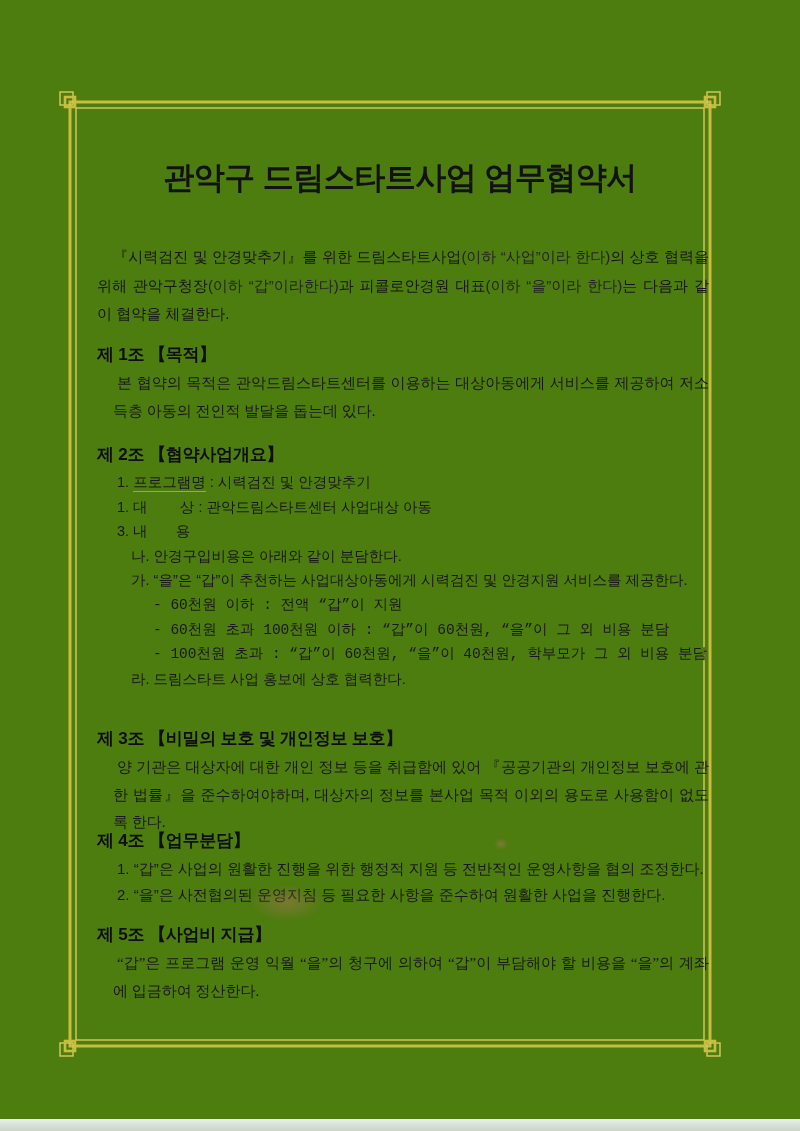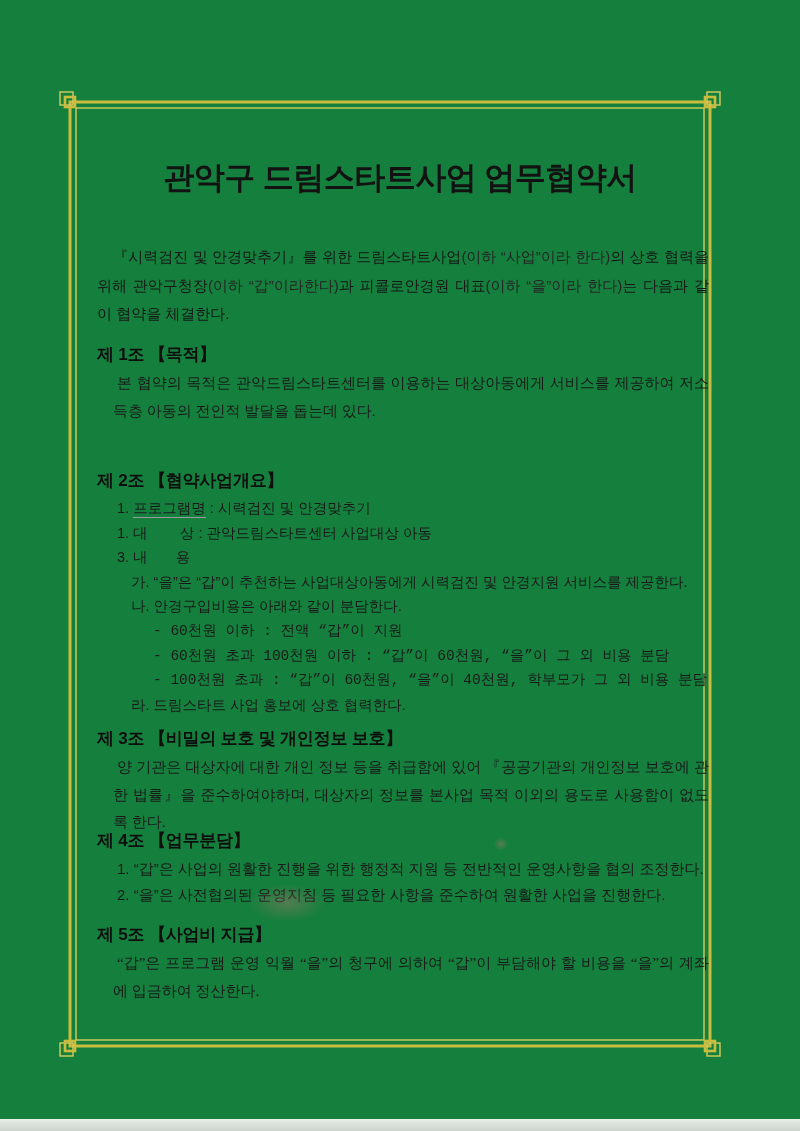--- a/index.html
+++ b/index.html
@@ -2,42 +2,42 @@
 <html><head>
 <meta charset="utf-8">
 <style>
   html,body{margin:0;padding:0;}
   body{
     width:800px;height:1131px;position:relative;overflow:hidden;
     background:#fbfbf9;
     font-family:"Liberation Sans","DejaVu Sans",sans-serif;
     color:#1a1a1a;
   }
-  .sheet{position:absolute;inset:0;background:#15803d;}
+  .sheet{position:absolute;inset:0;background:#4d7c0f;}
   
   .scan-edge{
     position:absolute;left:0;right:0;bottom:0;height:12px;
     background:linear-gradient(to bottom,#eef1ed 0%,#dde3dd 35%,#ccd4cd 100%);
   }
   
   .frame{position:absolute;left:58px;top:90px;width:664px;height:968px;}
   
   .title{
     position:absolute;left:0;top:136px;width:800px;text-align:center;
     font-size:31px;font-weight:900;letter-spacing:-0.5px;color:#121212;
   }
   .intro{
     position:absolute;left:97px;top:243px;width:612px;
     font-size:15px;line-height:28.5px;text-align:justify;text-indent:16px;
     color:#161616;margin:0;
   }
   .intro .seg-b{font-weight:400;margin-top:34px;}
   .intro .seg-r{font-weight:400;color:#242424;}
   .section{position:absolute;left:97px;width:612px;}
-  .sec-1{top:342px;} .sec-2{top:468px;} .sec-3{top:726px;} .sec-4{top:828px;} .sec-5{top:922px;}
+  .sec-1{top:342px;} .sec-2{top:442px;} .sec-3{top:726px;} .sec-4{top:828px;} .sec-5{top:922px;}
   .sec-header{
     font-size:17px;font-weight:800;color:#0e0e0e;line-height:26px;margin:0 0 2px 0;
     letter-spacing:-0.2px;
   }
   .sec-body{
     margin:0 0 0 16px;font-size:15px;line-height:27.5px;text-align:justify;
     text-indent:4px;color:#191919;font-family:Liberation Serif, serif;
   }
   .item{white-space:pre-wrap;font-size:14.5px;color:#191919;}
   .sec-2 .item{line-height:24.6px;}
@@ -94,22 +94,22 @@
   <div class="section sec-1">
     <h2 class="sec-header">제 1조 【목적】</h2>
     <p class="sec-body">본 협약의 목적은 관악드림스타트센터를 이용하는 대상아동에게 서비스를 제공하여 저소득층 아동의 전인적 발달을 돕는데 있다.</p>
   </div>
 
   <div class="section sec-2">
     <h2 class="sec-header">제 2조 【협약사업개요】</h2>
     <div class="item lv1"><span>1. </span><span class="u-underline">프로그램명</span><span> : 시력검진 및 안경맞추기</span></div>
     <div class="item lv1">1. 대        상 : 관악드림스타트센터 사업대상 아동</div>
     <div class="item lv1">3. 내       용</div>
+    <div class="item lv2">나. 안경구입비용은 아래와 같이 분담한다.</div>
     <div class="item lv2">가. “을”은 “갑”이 추천하는 사업대상아동에게 시력검진 및 안경지원 서비스를 제공한다.</div>
-    <div class="item lv2">나. 안경구입비용은 아래와 같이 분담한다.</div>
     <div class="item lv3">- 60천원 이하 : 전액 “갑”이 지원</div>
     <div class="item lv3">- 60천원 초과 100천원 이하 : “갑”이 60천원, “을”이 그 외 비용 분담</div>
     <div class="item lv3">- 100천원 초과 : “갑”이 60천원, “을”이 40천원, 학부모가 그 외 비용 분담</div>
     <div class="item lv2">라. 드림스타트 사업 홍보에 상호 협력한다.</div>
   </div>
 
   <div class="section sec-3">
     <h2 class="sec-header">제 3조 【비밀의 보호 및 개인정보 보호】</h2>
     <p class="sec-body">양 기관은 대상자에 대한 개인 정보 등을 취급함에 있어 『공공기관의 개인정보 보호에 관한 법률』을 준수하여야하며, 대상자의 정보를 본사업 목적 이외의 용도로 사용함이 없도록 한다.</p>
   </div>

